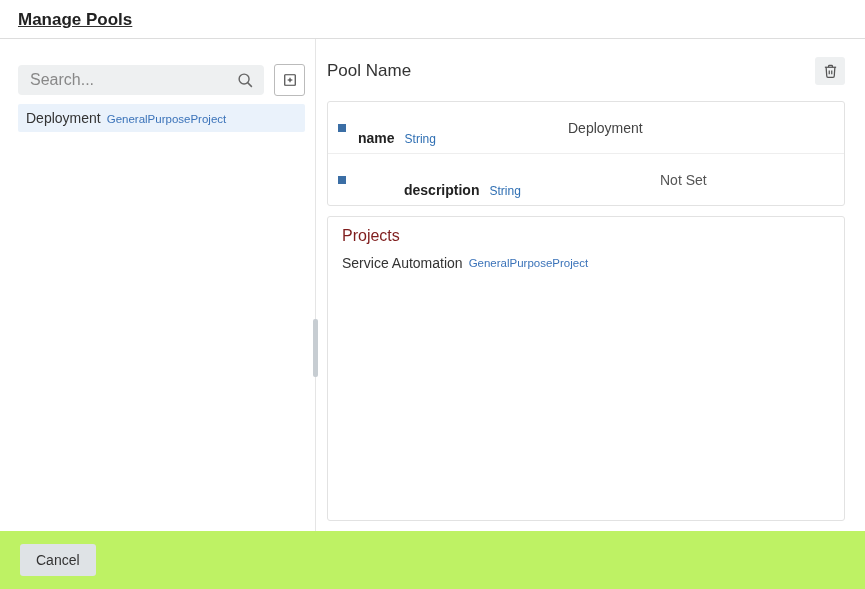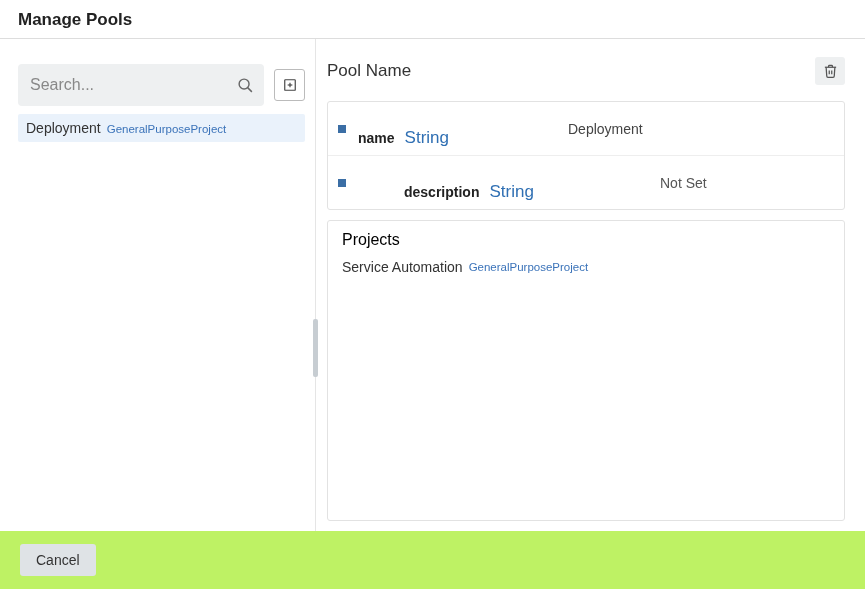--- a/index.html
+++ b/index.html
@@ -14,20 +14,21 @@
       width: 865px;
       height: 589px;
       background: #fff;
       overflow: hidden;
       display: flex;
       flex-direction: column;
     }
     .header {
       padding: 10px 18px 8px 18px;
       border-bottom: 1px solid #ddd;
+      text-decoration: underline;
     }
     .header h1 {
       font-size: 17px;
       font-weight: 600;
       color: #222;
     }
     .body {
       flex: 1;
       display: flex;
       position: relative;
@@ -45,21 +46,21 @@
       gap: 10px;
       align-items: center;
       margin-bottom: 6px;
     }
     .search-wrap {
       flex: 1;
       background: #eef0f1;
       border-radius: 4px;
       display: flex;
       align-items: center;
-      height: 42px;
+      height: 30px;
       padding: 0 10px 0 12px;
     }
     .search-wrap input {
       flex: 1;
       border: none;
       background: transparent;
       outline: none;
       font-size: 16px;
       color: #555;
     }
@@ -175,21 +176,21 @@
       flex-shrink: 0;
     }
     .prop-key {
       font-weight: 600;
       color: #222;
       margin-right: 10px;
       margin-top: 21px;
     }
     .prop-type {
       color: #2f6fb3;
-      font-size: 17px;
+      font-size: 12px;
       font-weight: 500;
     }
     .prop-left {
       display: flex;
       align-items: baseline;
       width: 210px;
     }
     .prop-value {
       color: #444;
     }
@@ -203,21 +204,21 @@
       flex: 1;
       padding: 10px 14px 14px 14px;
       display: flex;
       flex-direction: column;
       gap: 10px;
       overflow: auto;
     }
     .projects-panel h3 {
       font-size: 16px;
       font-weight: 400;
-      color: #000000;
+      color: #7f1d1d;
     }
     .project-item {
       display: flex;
       align-items: center;
       gap: 6px;
     }
     .project-item-name {
       color: #333;
       font-size: 14px;
     }

